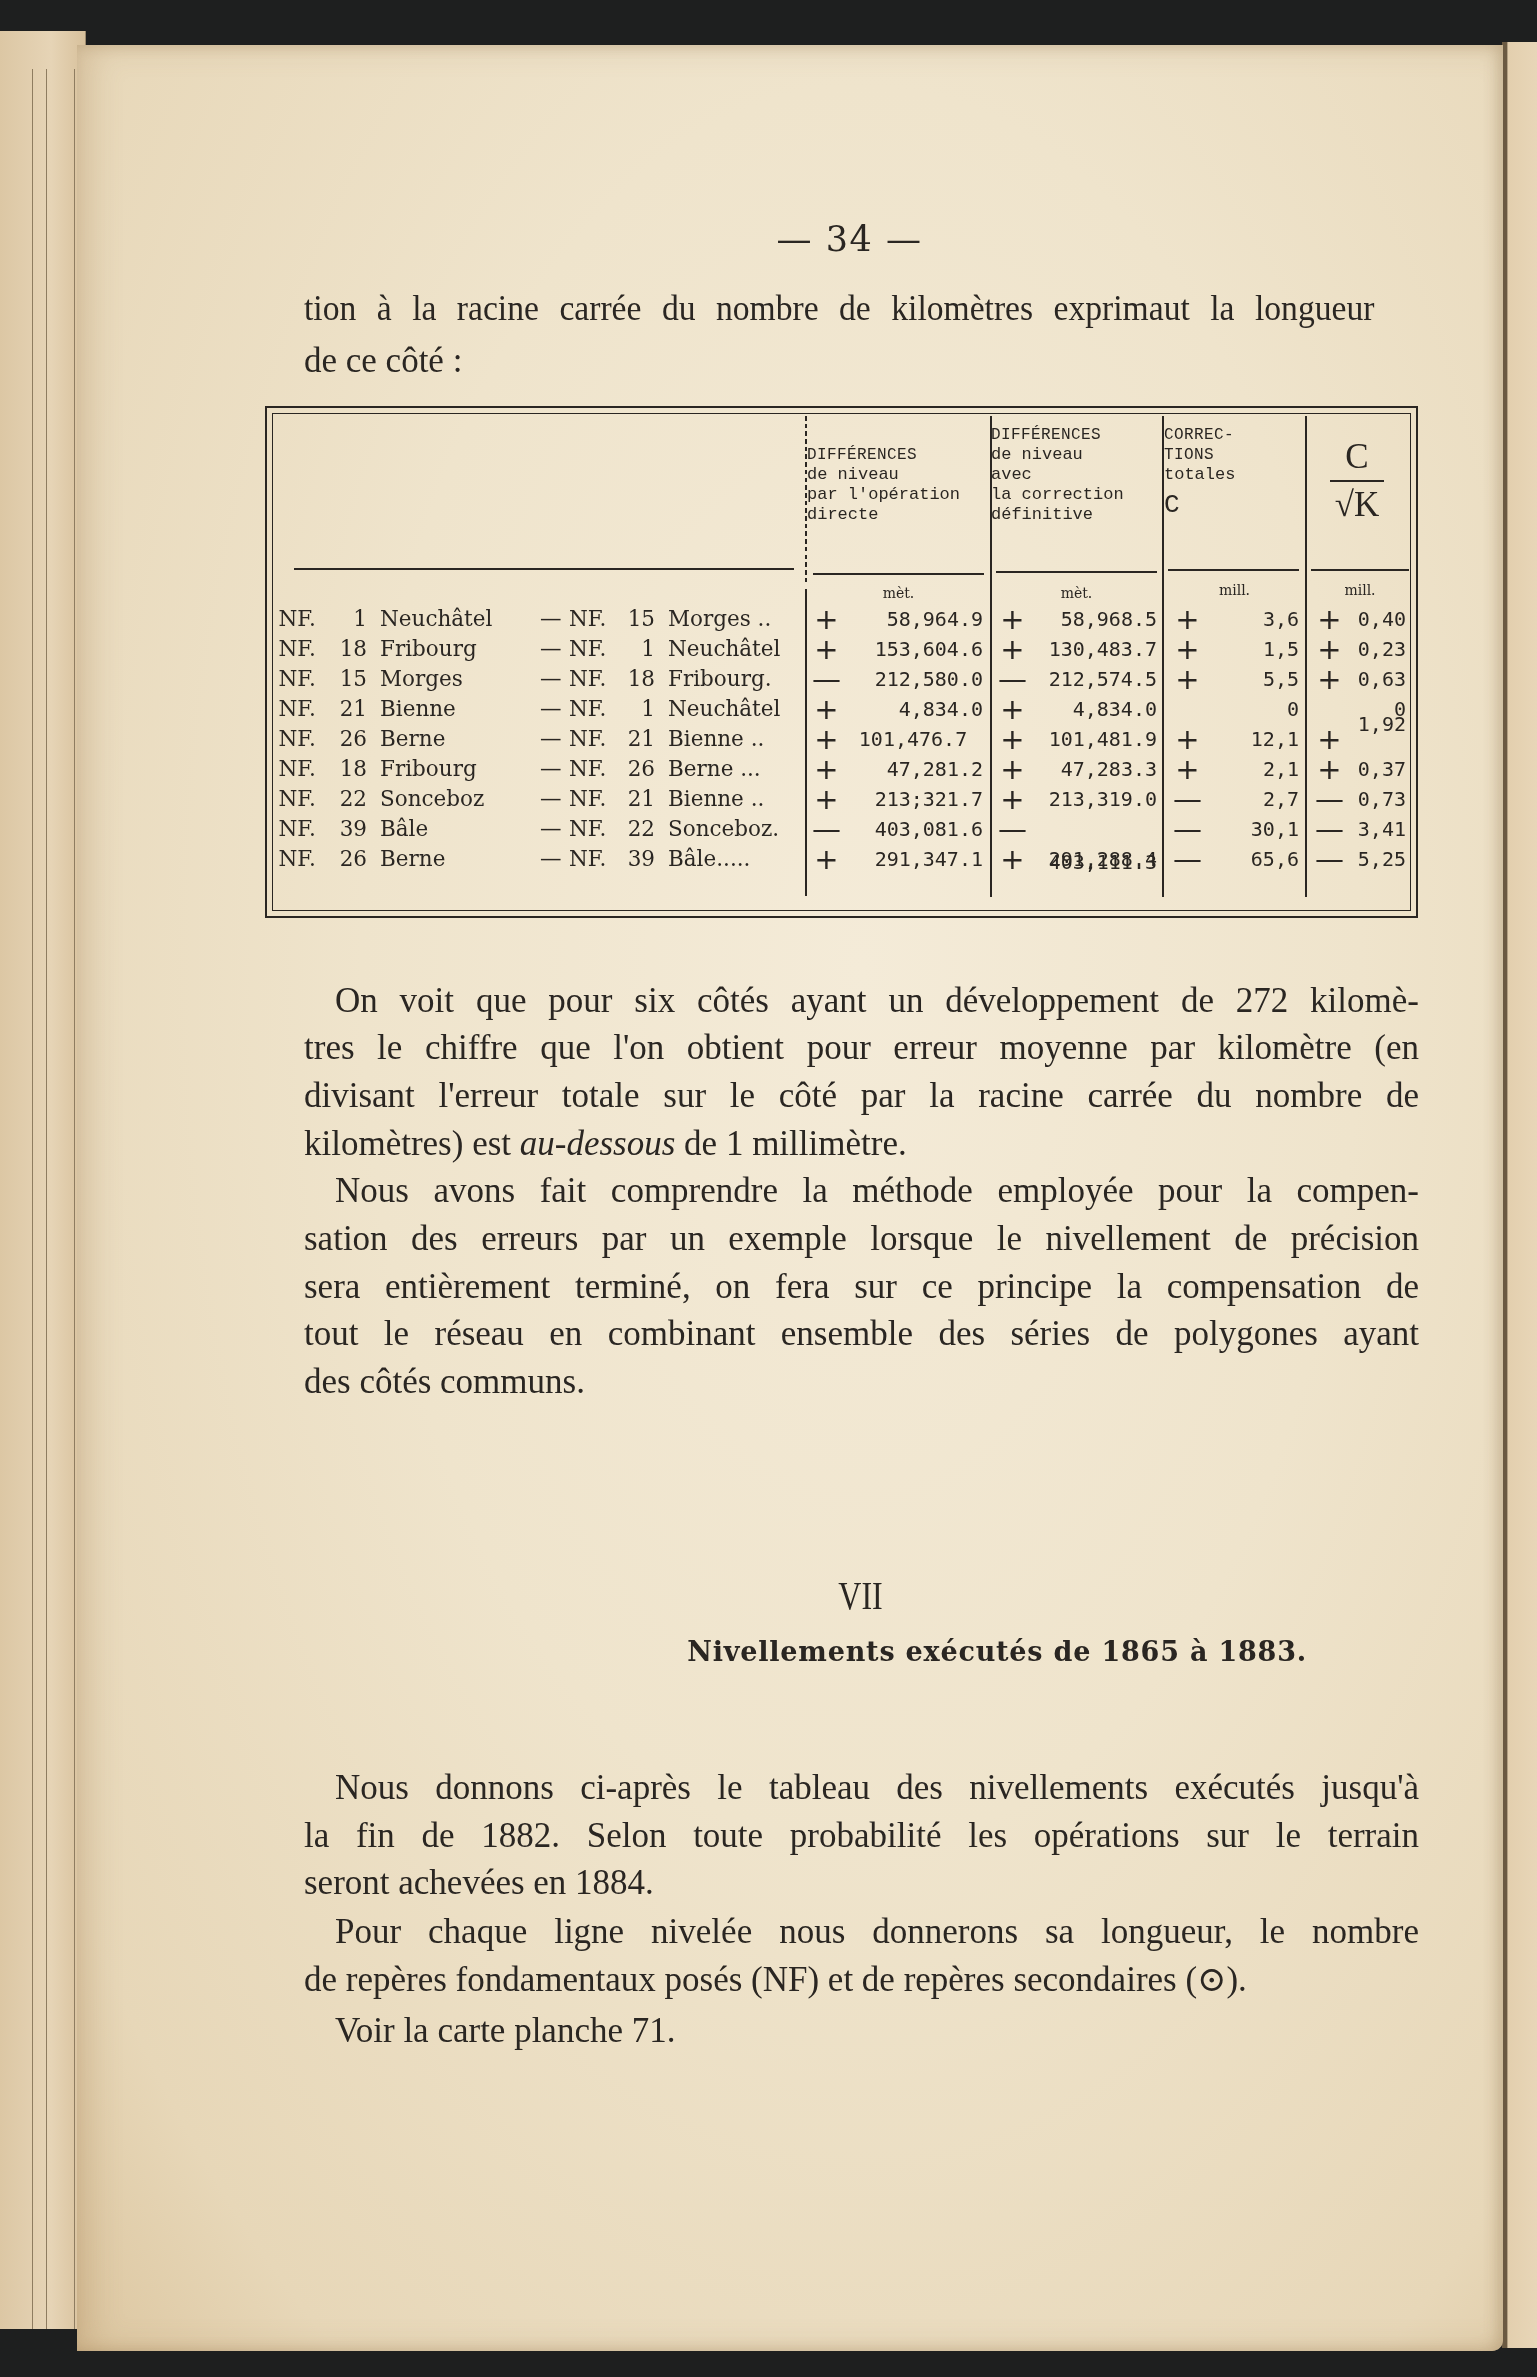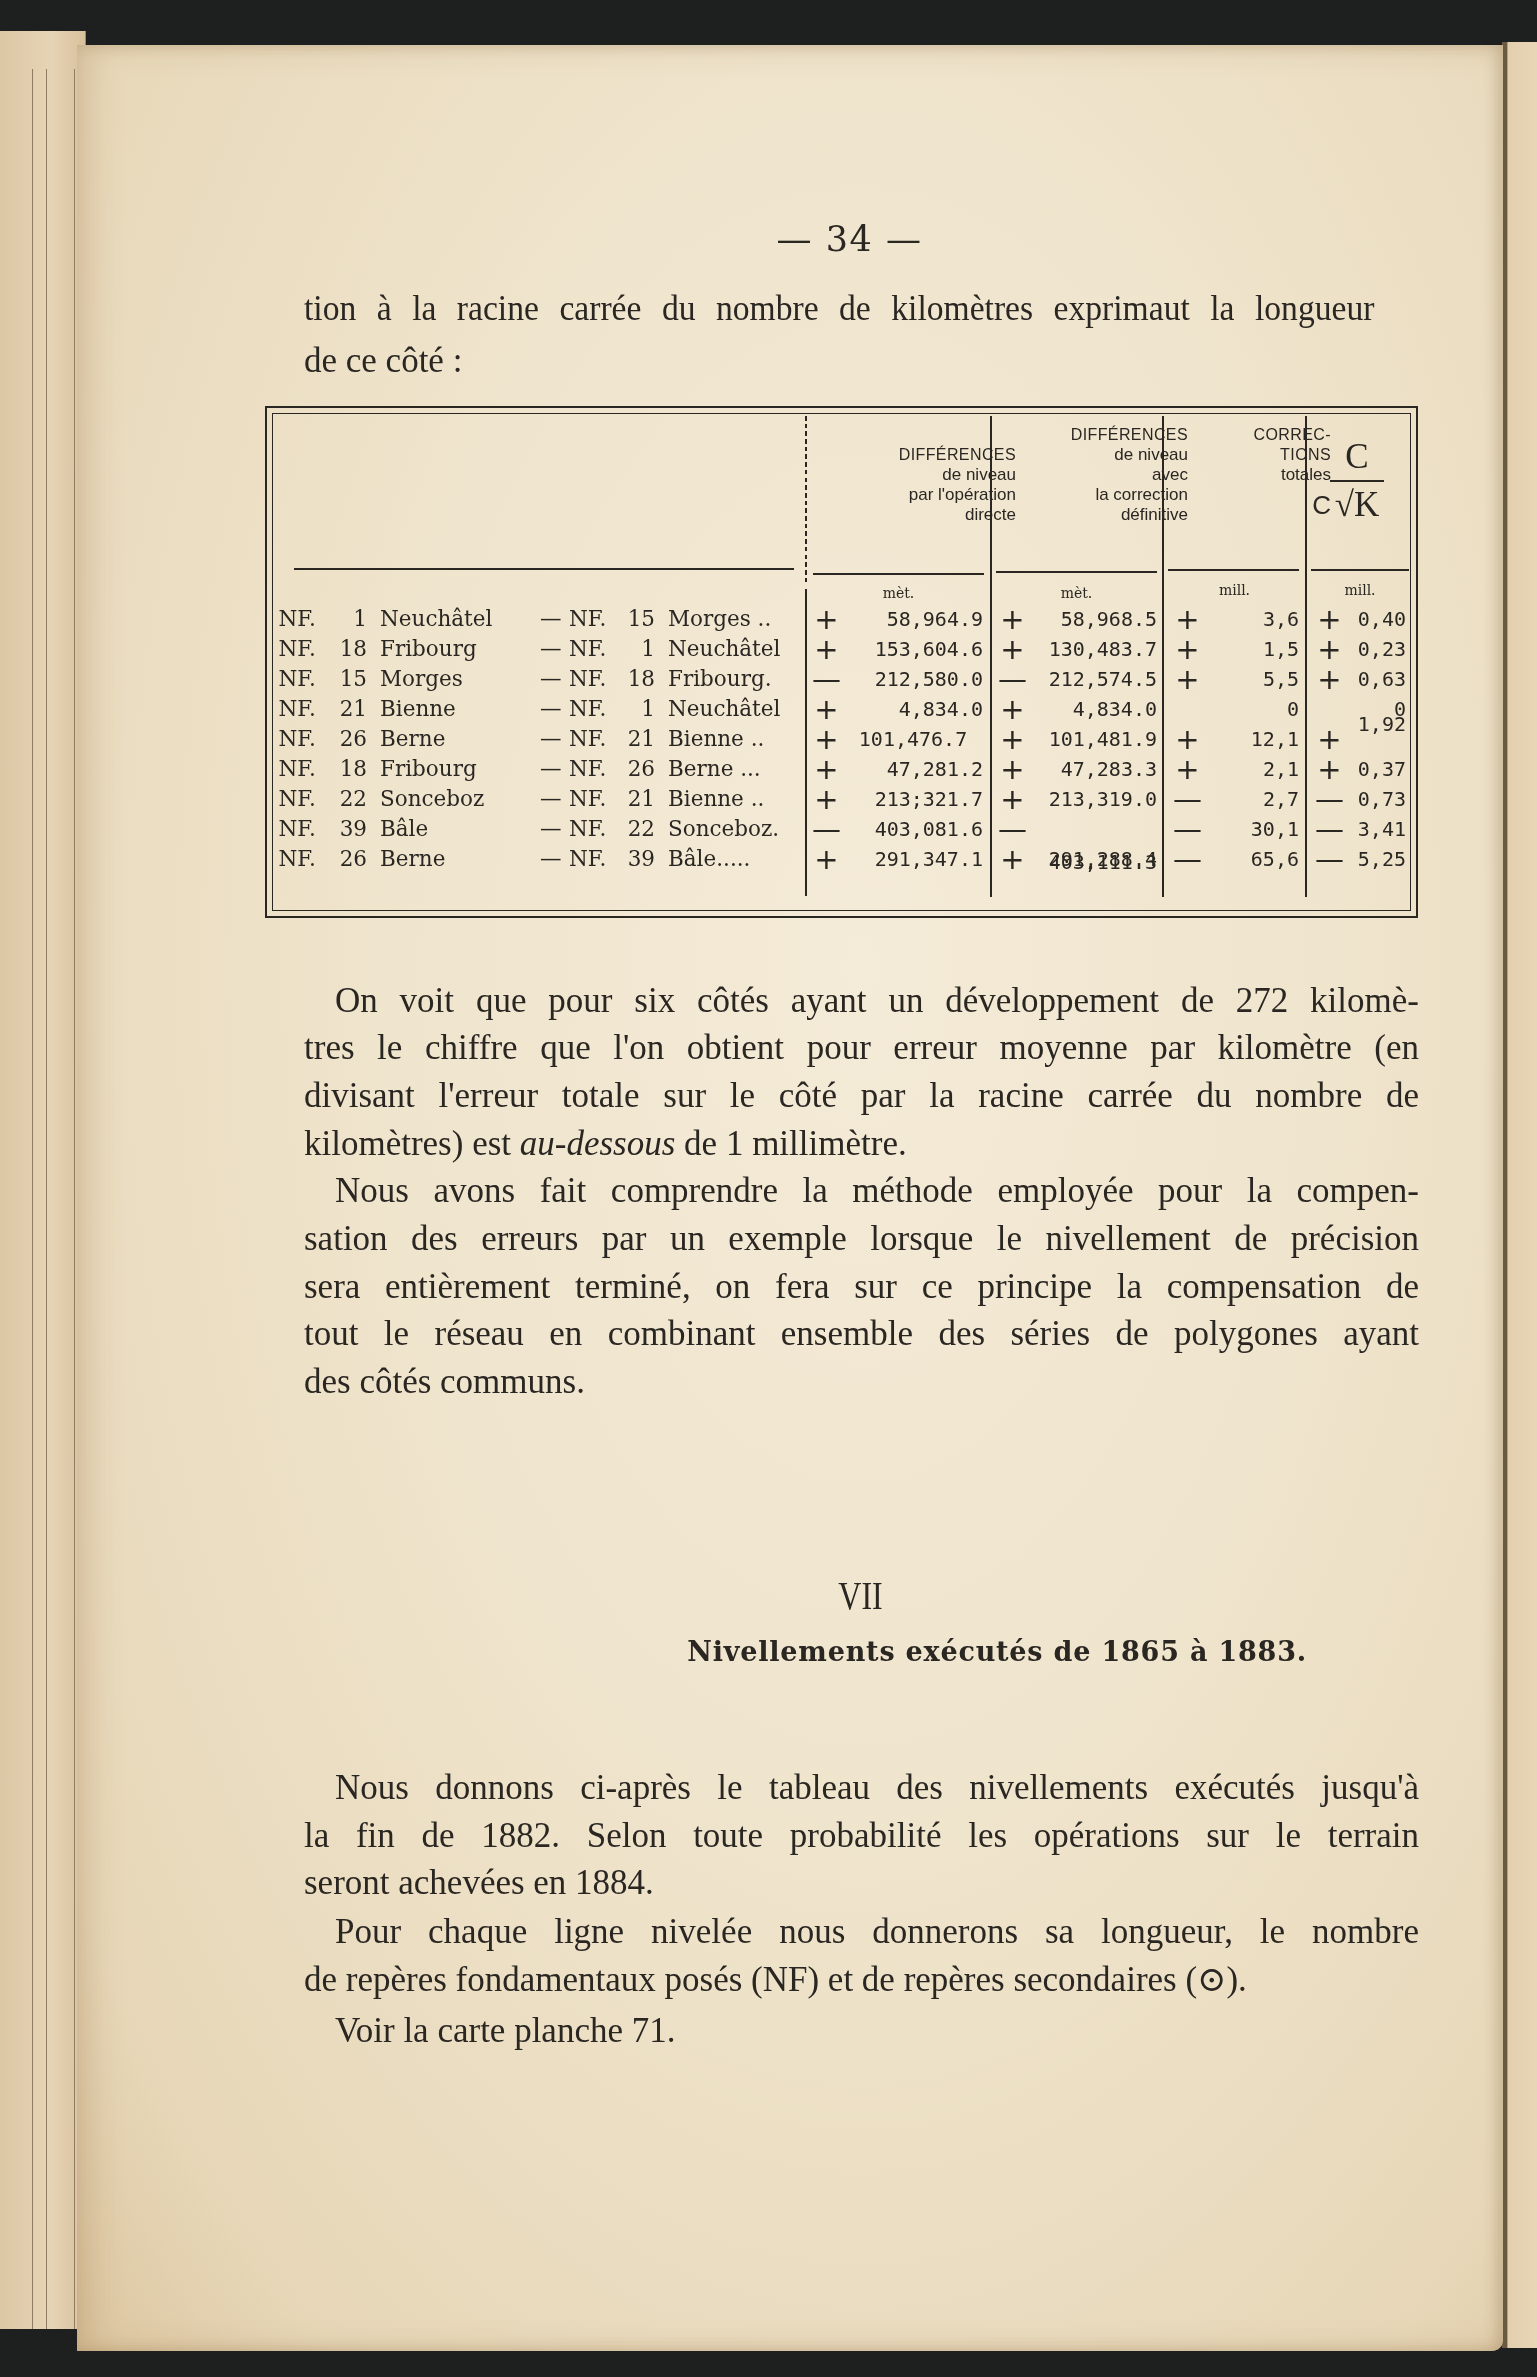--- a/index.html
+++ b/index.html
@@ -47,23 +47,22 @@
     position: absolute; left: 265px; top: 406px; width: 1153px; height: 512px;
     border: 2.3px solid #2a2622; box-sizing: border-box;
   }
   .tbl-inner {
     position: absolute; left: 5.4px; top: 5.4px; right: 5.4px; bottom: 5.4px;
     border: 1.5px solid #2a2622;
   }
   .vline { position: absolute; width: 1.5px; background: #2a2622; }
   .hrule { position: absolute; height: 2.3px; background: #2a2622; }
   .th-title {
-    position: absolute; text-align: right; font-size: 17px; line-height: 20px;
-    font-family: Liberation Sans, sans-serif;
-    padding-left: 26px;
+    position: absolute; text-align: left; font-size: 17px; line-height: 20px;
+    font-family: Liberation Mono, monospace;
   }
   .th-title .caps { font-size: 16px; letter-spacing: 0.4px; }
   .cotes-title {
     position: absolute; left: 0; top: 77px; width: 538px; text-align: center;
     font-size: 28px; letter-spacing: 6.1px; font-family: "DejaVu Serif", serif;
   }
   .unit {
     position: absolute; font-size: 14px; text-align: center;
   }
   .row-cell {

